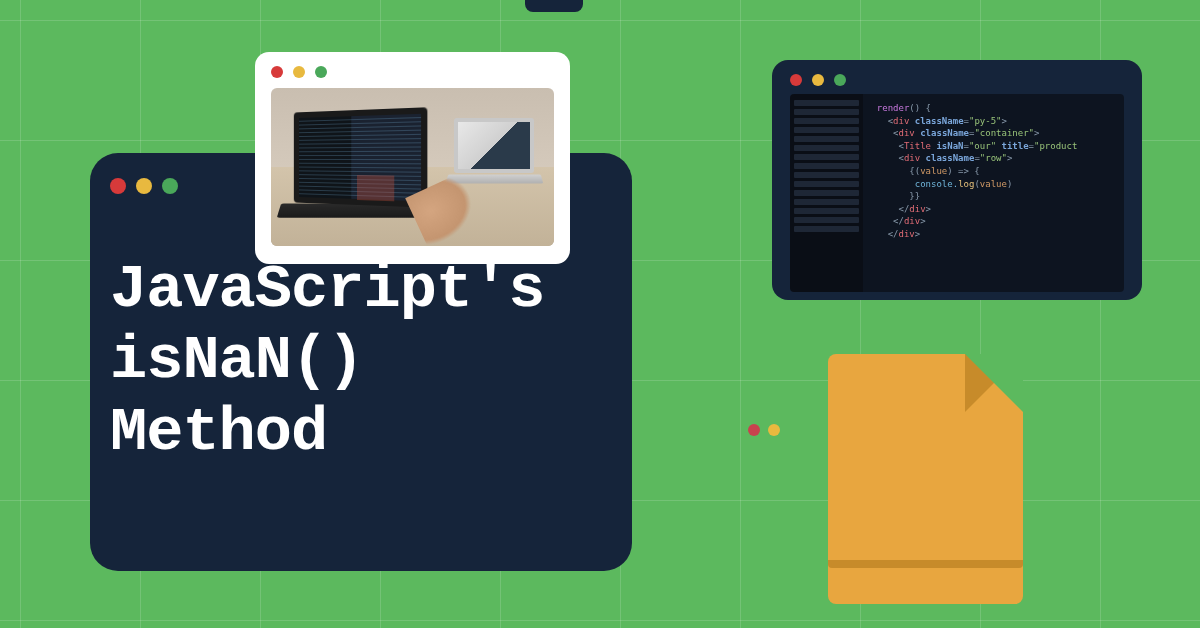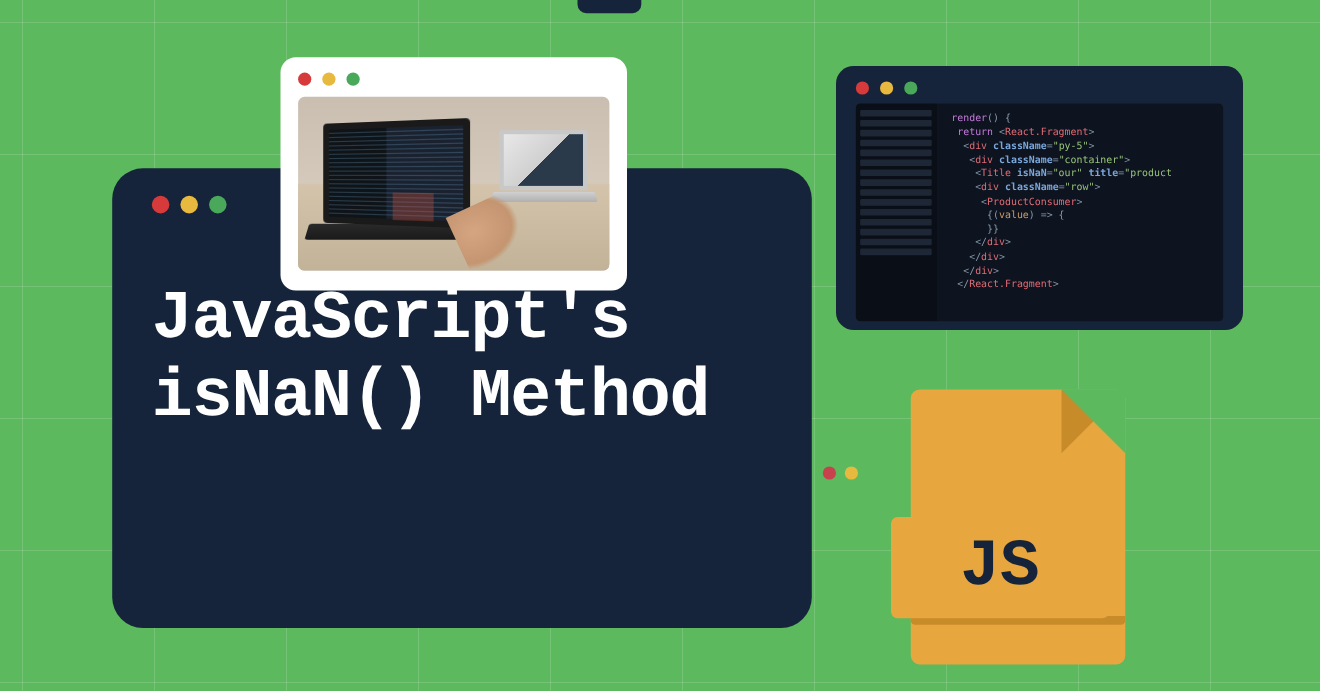--- a/index.html
+++ b/index.html
@@ -17,26 +17,25 @@
       background-image:
         linear-gradient(rgba(255,255,255,0.15) 1px, transparent 1px),
         linear-gradient(90deg, rgba(255,255,255,0.15) 1px, transparent 1px);
       background-size: 120px 120px;
       background-position: 20px 20px;
     }
     .main-card {
       position: absolute;
       left: 90px;
       top: 153px;
-      width: 636px;
+      width: 542px;
       height: 418px;
       background: #15243a;
       border-radius: 28px;
-      padding: 25px 36px;
-      margin-left: 12px;
+      padding: 25px 20px;
     }
     .dots { display: flex; gap: 10px; }
     .dot { width: 16px; height: 16px; border-radius: 50%; }
     .dot.sm { width: 12px; height: 12px; }
     .dot.red { background: #d73a3a; }
     .dot.yellow { background: #e8b93f; }
     .dot.green { background: #4aa85a; }
     .dot.red2 { background: #c8424e; }
     .main-title {
       color: #fff;
@@ -144,21 +143,21 @@
       bottom: 8px;
       width: 60px;
       height: 55px;
       background: radial-gradient(ellipse at 30% 40%, #d4a580 0%, #c49570 60%, transparent 70%);
       transform: rotate(-25deg);
     }
 
     
     .code-window {
       position: absolute;
-      right: 70px;
+      right: 58px;
       top: 60px;
       width: 370px;
       height: 240px;
       background: #15243a;
       border-radius: 16px;
       padding: 14px 18px;
       overflow: hidden;
     }
     .code-window .dots { margin-bottom: 8px; }
     .code-area {
@@ -332,42 +331,37 @@
         <div class="gutter-line"></div>
       <div class="gutter-line"></div>
         <div class="gutter-line"></div>
         <div class="gutter-line"></div>
       <div class="gutter-line"></div>
         <div class="gutter-line"></div>
         <div class="gutter-line"></div>
     </div>
     <div class="code-lines">
       <div><span class="kw">render</span><span>() {</span></div>
-      <div>&nbsp;<span class="kw">return</span> &lt;<span class="tag">React.Fragment</span>&gt;</div>
       <div>&nbsp;&nbsp;&lt;<span class="tag">div</span> <span class="attr">className</span>=<span class="str">"py-5"</span>&gt;</div>
       <div>&nbsp;&nbsp;&nbsp;&lt;<span class="tag">div</span> <span class="attr">className</span>=<span class="str">"container"</span>&gt;</div>
       <div>&nbsp;&nbsp;&nbsp;&nbsp;&lt;<span class="tag">Title</span> <span class="attr">isNaN</span>=<span class="str">"our"</span> <span class="attr">title</span>=<span class="str">"product</span></div>
       <div>&nbsp;&nbsp;&nbsp;&nbsp;&lt;<span class="tag">div</span> <span class="attr">className</span>=<span class="str">"row"</span>&gt;</div>
-      <div>&nbsp;&nbsp;&nbsp;&nbsp;&nbsp;&lt;<span class="tag">ProductConsumer</span>&gt;</div>
       <div>&nbsp;&nbsp;&nbsp;&nbsp;&nbsp;&nbsp;<span>{(</span><span class="val">value</span><span>) =&gt; {</span></div>
+      <div>&nbsp;&nbsp;&nbsp;&nbsp;&nbsp;&nbsp;&nbsp;<span class="fn">console.</span><span class="num">log</span><span>(</span><span class="val">value</span><span>)</span></div>
       <div>&nbsp;&nbsp;&nbsp;&nbsp;&nbsp;&nbsp;<span>}}</span></div>
       <div>&nbsp;&nbsp;&nbsp;&nbsp;&lt;/<span class="tag">div</span>&gt;</div>
       <div>&nbsp;&nbsp;&nbsp;&lt;/<span class="tag">div</span>&gt;</div>
       <div>&nbsp;&nbsp;&lt;/<span class="tag">div</span>&gt;</div>
-      <div>&nbsp;&lt;/<span class="tag">React.Fragment</span>&gt;</div>
     </div>
   </div>
 </div>
 
 <div class="accent-dots">
   <span class="dot sm red2"></span>
   <span class="dot sm yellow"></span>
 </div>
 
 <div class="js-file">
   <div class="file-body"></div>
   <div class="file-fold-tri"></div>
   <div class="file-fold"></div>
   <div class="file-tab-shadow"></div>
-  <div class="file-tab">
-    <span class="file-label">JS</span>
-  </div>
 </div>
 
 </body></html>

